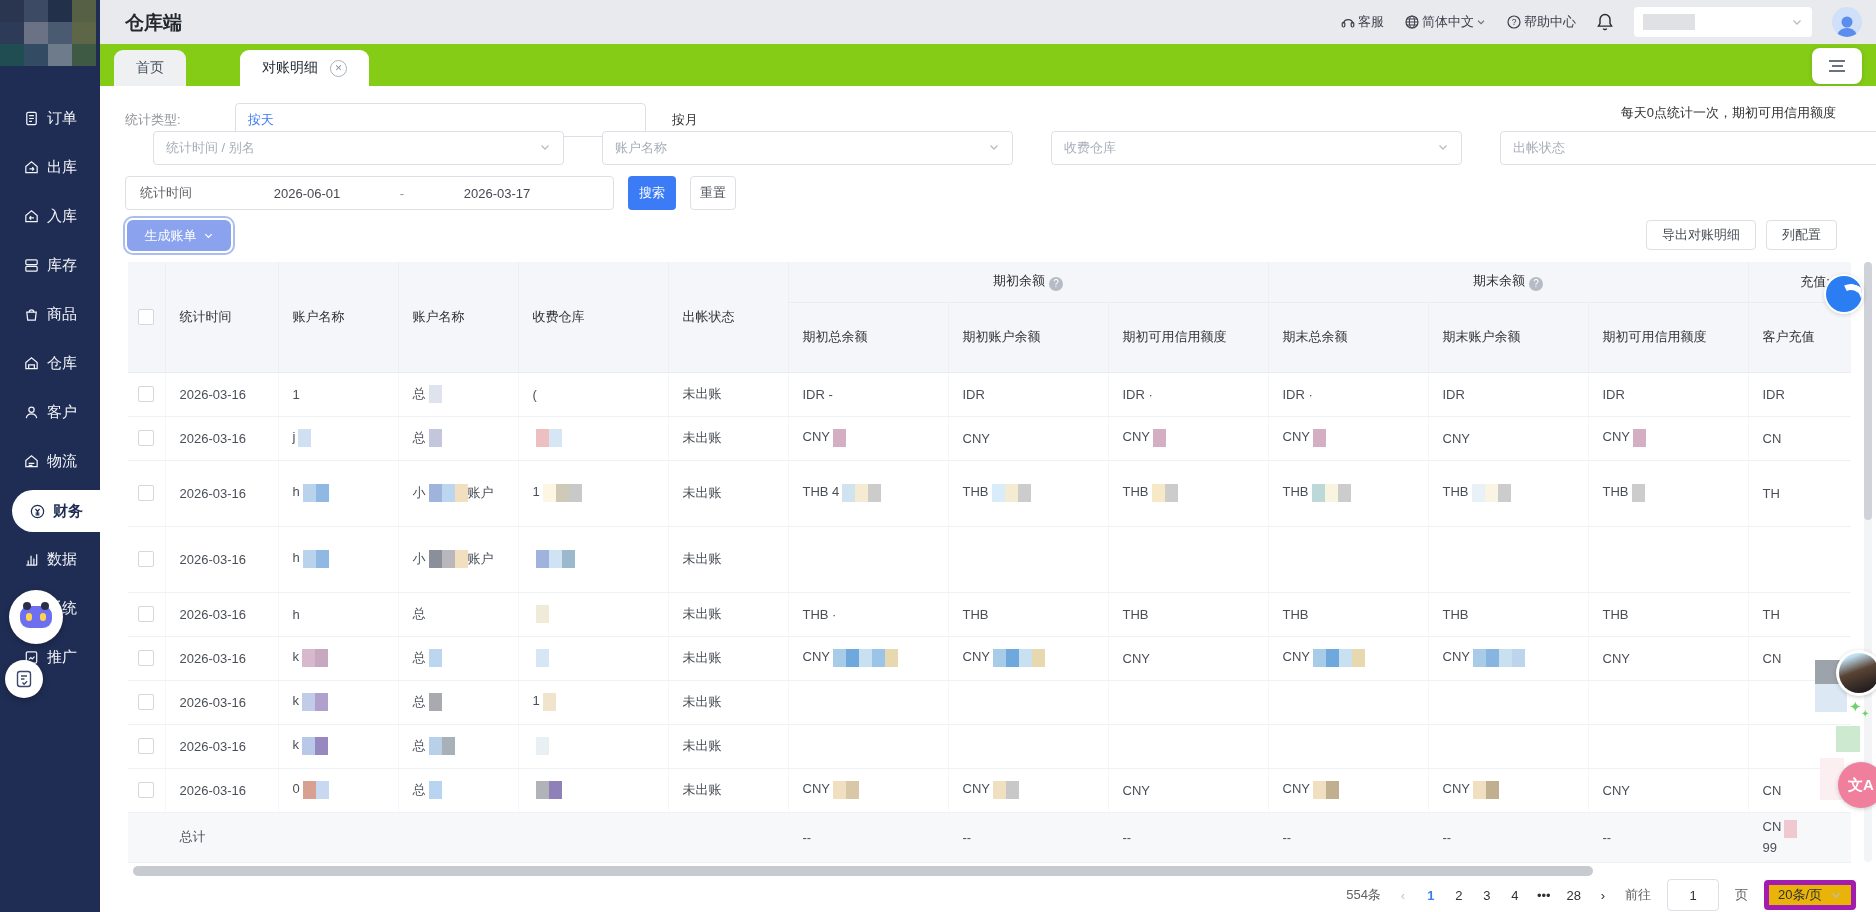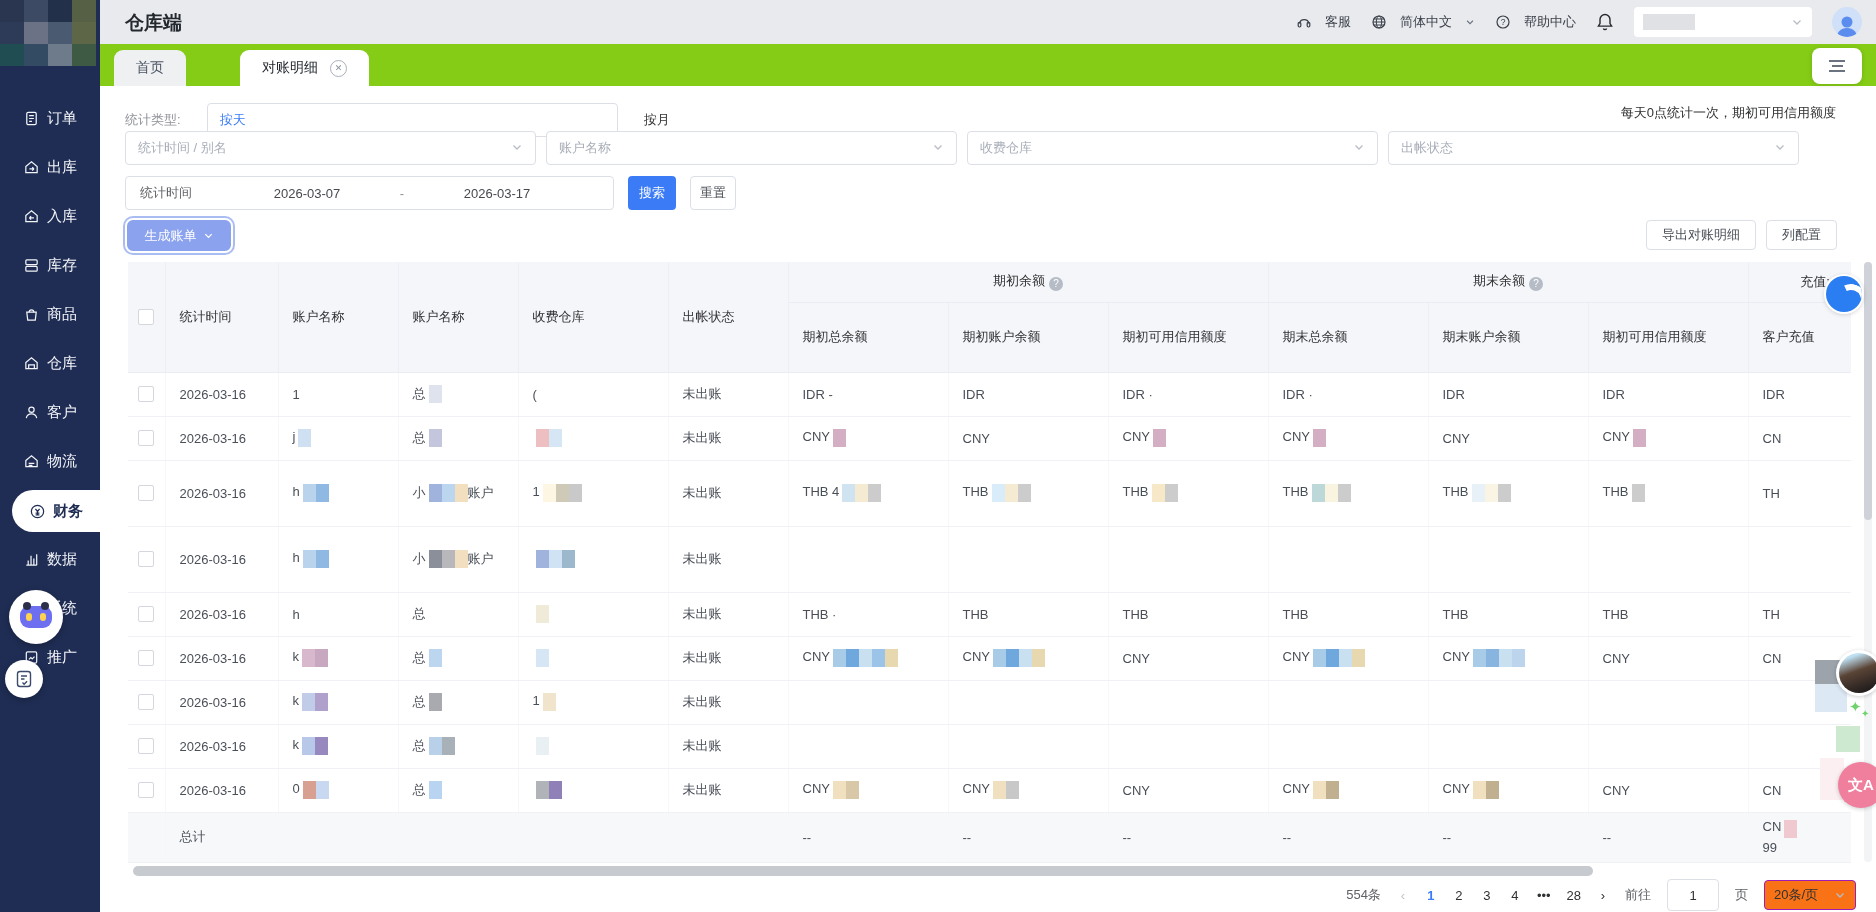--- a/index.html
+++ b/index.html
@@ -26,21 +26,21 @@
   .bot-head:before{left:6px;} .bot-head:after{right:6px;}
   .bot-ear{position:absolute;top:-4px;left:3px;width:8px;height:8px;background:#2b2f4a;border-radius:50%;}
   .bot-ear.r{left:auto;right:3px;}
   .doc-fab{position:absolute;left:5px;top:660px;width:38px;height:38px;background:#fff;border-radius:50%;
            box-shadow:0 2px 6px rgba(0,0,0,.25);z-index:12;display:flex;align-items:center;justify-content:center;}
 
   
   .topbar{position:absolute;left:100px;right:0;top:0;height:44px;background:#e9eaed;}
   .app-title{position:absolute;left:25px;top:10px;font-size:19px;font-weight:bold;color:#24292f;}
   .top-right{position:absolute;right:14px;top:0;height:44px;display:flex;align-items:center;gap:20px;}
-  .top-link{display:flex;align-items:center;gap:13px;font-size:13px;color:#3a3f4a;cursor:pointer;}
+  .top-link{display:flex;align-items:center;gap:2px;font-size:13px;color:#3a3f4a;cursor:pointer;}
   .top-select{width:160px;height:30px;background:#fff;border-radius:4px;display:flex;align-items:center;
               justify-content:space-between;padding:0 9px;cursor:pointer;}
   .top-select .blurred{width:52px;height:16px;background:#e0e1e4;}
   .avatar{width:30px;height:30px;border-radius:50%;background:#cfe0f8;overflow:hidden;display:flex;align-items:flex-end;justify-content:center;cursor:pointer;}
 
   .tabstrip{position:absolute;left:100px;right:0;top:44px;height:42px;background:#84cc16;}
   .tab{position:absolute;bottom:0;height:36px;display:flex;align-items:center;gap:12px;padding:0 22px;
        font-size:14px;color:#4b5563;border-radius:9px 9px 0 0;cursor:pointer;}
   .tab.t0{left:14px;background:#eff0f2;}
   .tab.t1{left:140px;background:#fff;color:#24292f;}
@@ -56,21 +56,21 @@
   .content{position:absolute;left:100px;top:86px;right:0;bottom:0;background:#fff;}
 
   .typefilter{position:absolute;left:25px;top:17px;display:flex;align-items:center;gap:26px;font-size:13px;}
   .typefilter .lbl{color:#909399;}
   .stat-opt{color:#303133;cursor:pointer;}
   .stat-opt.sel{color:#3b7cf6;}
   .note{position:absolute;right:40px;top:18px;font-size:13px;color:#303133;}
 
   .selects{position:absolute;left:25px;top:45px;display:flex;gap:10px;}
   .sel{width:411px;height:34px;border:1px solid #dcdfe6;border-radius:4px;background:#fff;display:flex;
-       align-items:center;justify-content:space-between;padding:0 12px;box-sizing:border-box;cursor:pointer;}
+       align-items:center;justify-content:space-between;padding:0 12px;box-sizing:border-box;cursor:pointer;margin-left:28px;}
   .sel .ph{font-size:13px;color:#a8adb8;}
 
   .daterow{position:absolute;left:25px;top:90px;display:flex;gap:14px;align-items:center;}
   .datebox{width:489px;height:34px;border:1px solid #dcdfe6;border-radius:4px;display:flex;align-items:center;
            box-sizing:border-box;font-size:13px;}
   .datebox .dl{color:#606266;padding:0 14px;width:78px;}
   .datebox .dv{width:150px;text-align:center;color:#46494f;cursor:text;}
   .datebox .dsep{width:40px;text-align:center;color:#909399;}
   .btn{height:34px;border-radius:4px;font-size:13px;display:flex;align-items:center;justify-content:center;
        cursor:pointer;box-sizing:border-box;}
@@ -107,22 +107,22 @@
   .vthumb{position:absolute;right:4px;top:176px;width:8px;height:258px;background:#cfd2d8;border-radius:4px;cursor:pointer;}
 
   
   .pager{position:absolute;right:20px;bottom:0;height:34px;display:flex;align-items:center;gap:16px;font-size:13px;color:#606266;}
   .pages{display:flex;align-items:center;gap:16px;}
   .pg{color:#303133;cursor:pointer;min-width:12px;text-align:center;}
   .pg.cur{color:#3b7cf6;font-weight:bold;}
   .pg.arrow{color:#303133;} .pg.arrow.dis{color:#c0c4cc;}
   .goto-input{width:46px;height:28px;border:1px solid #dcdfe6;border-radius:4px;text-align:center;font-size:13px;
               color:#303133;font-family:inherit;}
-  .size-select{width:92px;height:30px;border:1px solid #a21caf;border-radius:4px;display:flex;align-items:center;
-               justify-content:space-between;padding:0 9px;box-sizing:border-box;color:#303133;cursor:pointer;background:#f97316;}
+  .size-select{width:92px;height:30px;border:5px solid #a21caf;border-radius:4px;display:flex;align-items:center;
+               justify-content:space-between;padding:0 9px;box-sizing:border-box;color:#303133;cursor:pointer;background:#eab308;}
 
   
   .w-blue{position:absolute;left:1824px;top:274px;width:40px;height:40px;border-radius:50%;background:#fff;z-index:20;
           display:flex;align-items:center;justify-content:center;box-shadow:0 1px 4px rgba(0,0,0,.15);cursor:pointer;}
   .w-blue .in{width:36px;height:36px;border-radius:50%;background:#2b7df2;position:relative;overflow:hidden;}
   .w-blue .in:before{content:"";position:absolute;left:9px;top:8px;width:20px;height:20px;border-radius:50%;
                      border:6px solid #fff;border-left-color:transparent;border-bottom-color:transparent;transform:rotate(20deg);}
   .w-avatar{position:absolute;left:1836px;top:650px;width:46px;height:46px;border-radius:50%;background:#fff;z-index:20;
             box-shadow:0 1px 4px rgba(0,0,0,.2);display:flex;align-items:center;justify-content:center;cursor:pointer;}
   .w-avatar .in{width:40px;height:40px;border-radius:50%;background:linear-gradient(160deg,#bfe0f2 15%,#5a4436 45%,#241f1e 85%);}
@@ -369,21 +369,21 @@
           <span class="ph">出帐状态</span>
           <span><svg width="12" height="12" viewBox="0 0 12 12">
               <path d="M2.5 4.5 6 8l3.5-3.5" fill="none" stroke="#b8bcc4" stroke-width="1.3"></path>
             </svg></span>
         </div>
       </div>
 
     <div class="daterow">
       <div class="datebox">
         <span class="dl">统计时间</span>
-        <span class="dv">2026-03-07</span>
+        <span class="dv">2026-06-01</span>
         <span class="dsep">-</span>
         <span class="dv">2026-03-17</span>
       </div>
       <div class="btn btn-primary">搜索</div>
       <div class="btn btn-plain">重置</div>
     </div>
 
     <div class="toolbar">
       <div class="gen-btn">
         <span>生成账单</span>

